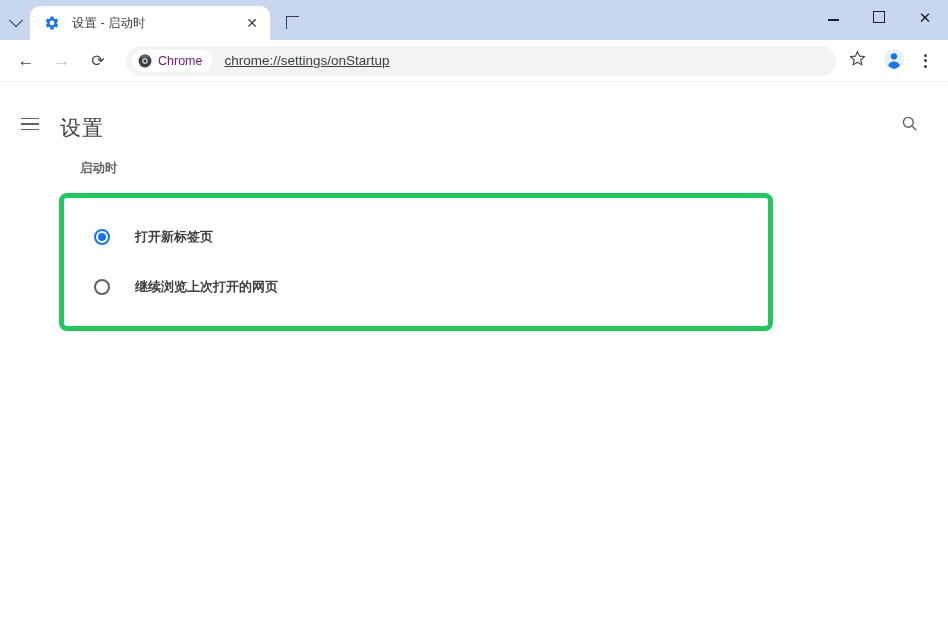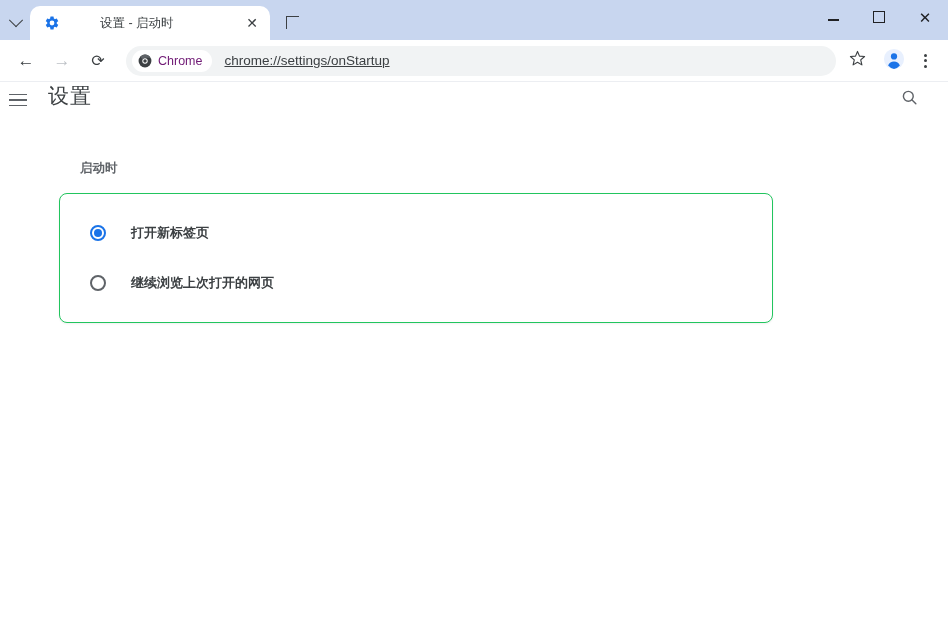--- a/index.html
+++ b/index.html
@@ -44,21 +44,20 @@
     width: 240px;
     height: 34px;
     background: #ffffff;
     border-radius: 10px 10px 0 0;
     display: flex;
     align-items: center;
     padding: 0 8px 0 14px;
     box-sizing: border-box;
     position: relative;
     flex: 0 0 auto;
-    gap: 28px;
   }
   .tab-favicon {
     width: 16px;
     height: 16px;
     flex: 0 0 auto;
     display: flex;
     align-items: center;
     justify-content: center;
   }
   .tab-title {
@@ -232,22 +231,22 @@
 
   
   .settings-page {
     background: #ffffff;
     height: 542px;
     position: relative;
   }
   .settings-header {
     height: 60px;
     display: flex;
-    align-items: flex-start;
-    padding: 0 22px 0 0;
+    align-items: flex-end;
+    padding: 0 22px 0 12px;
     box-sizing: border-box;
   }
   .hamburger {
     width: 36px; height: 36px;
     display: flex; flex-direction: column; align-items: center; justify-content: center;
     gap: 4px;
     flex: 0 0 auto;
   }
   .ham-line { width: 18px; height: 1.6px; background: #5f6368; }
   .settings-title {
@@ -270,21 +269,21 @@
   }
   .section-heading {
     font-size: 12.5px;
     color: #5f6368;
     margin-bottom: 16px;
     padding-left: 21px;
   }
   .card {
     width: 714px;
     background: #ffffff;
-    border: 1px solid #22c55e;
+    border: 5px solid #22c55e;
     border-radius: 8px;
     box-shadow: 0 1px 2px rgba(60,64,67,0.08);
     padding: 14px 0 14px 0;
     box-sizing: border-box;
   }
   .radio-row {
     height: 50px;
     display: flex;
     align-items: center;
     padding-left: 30px;

